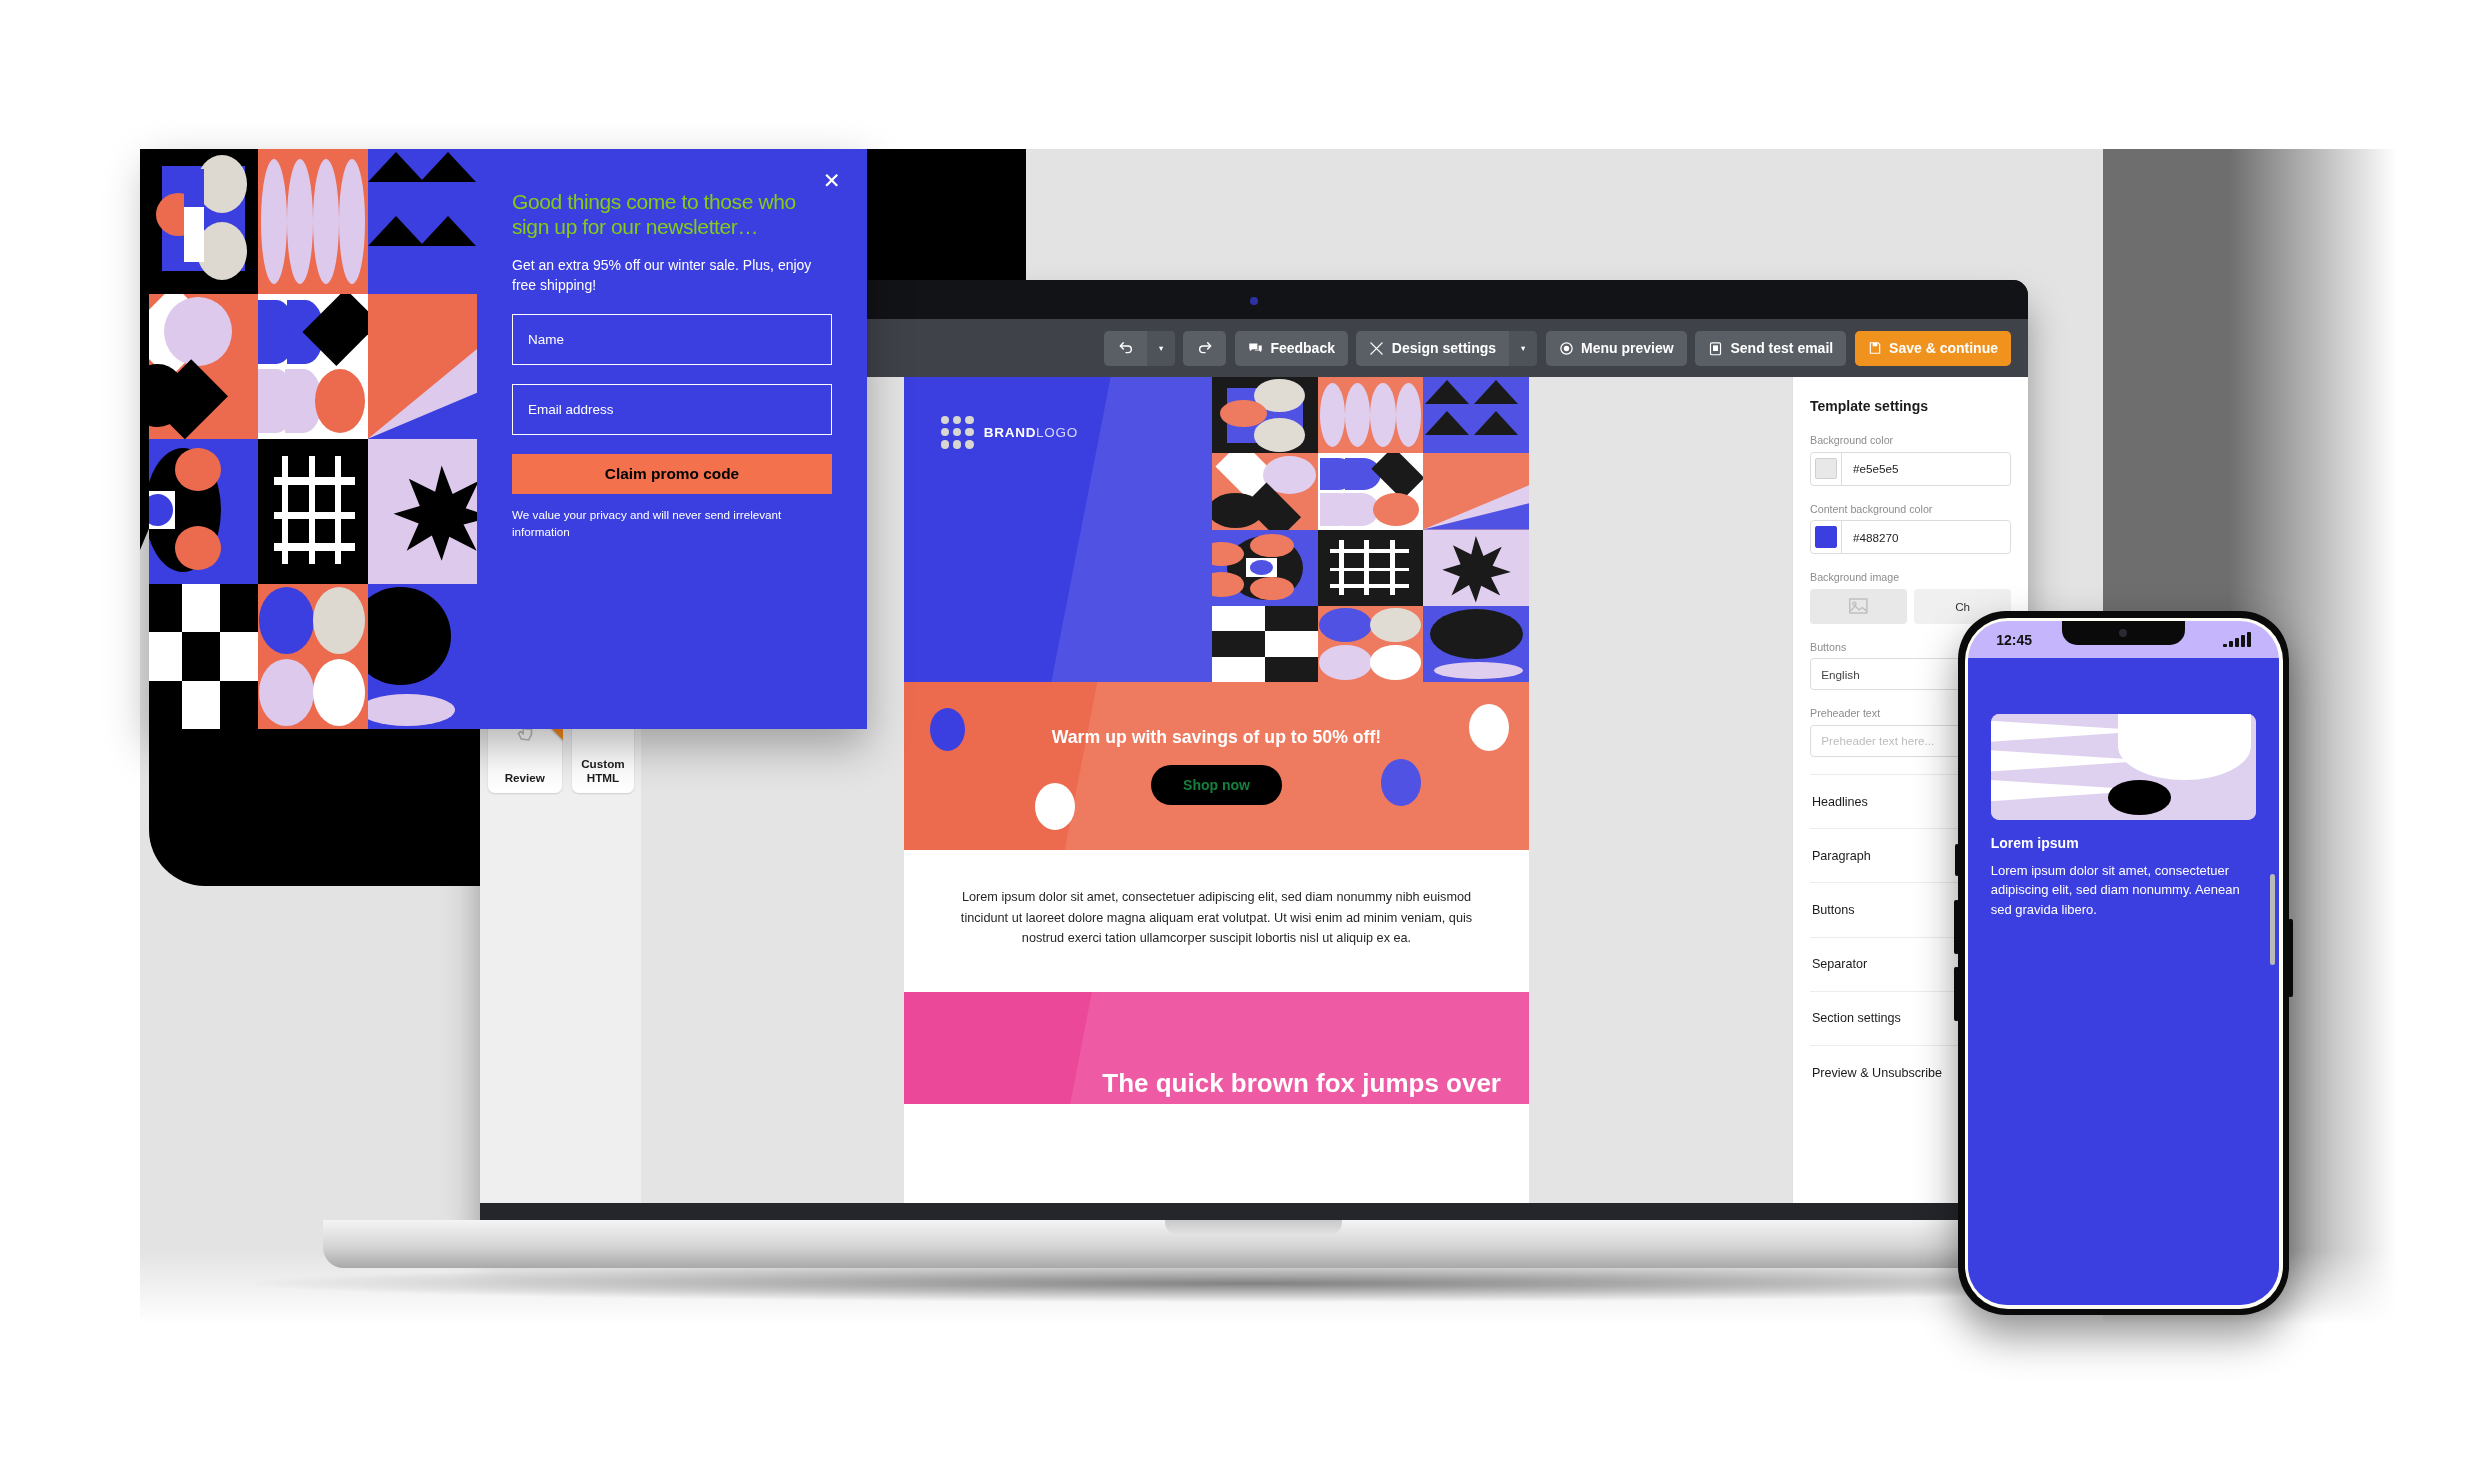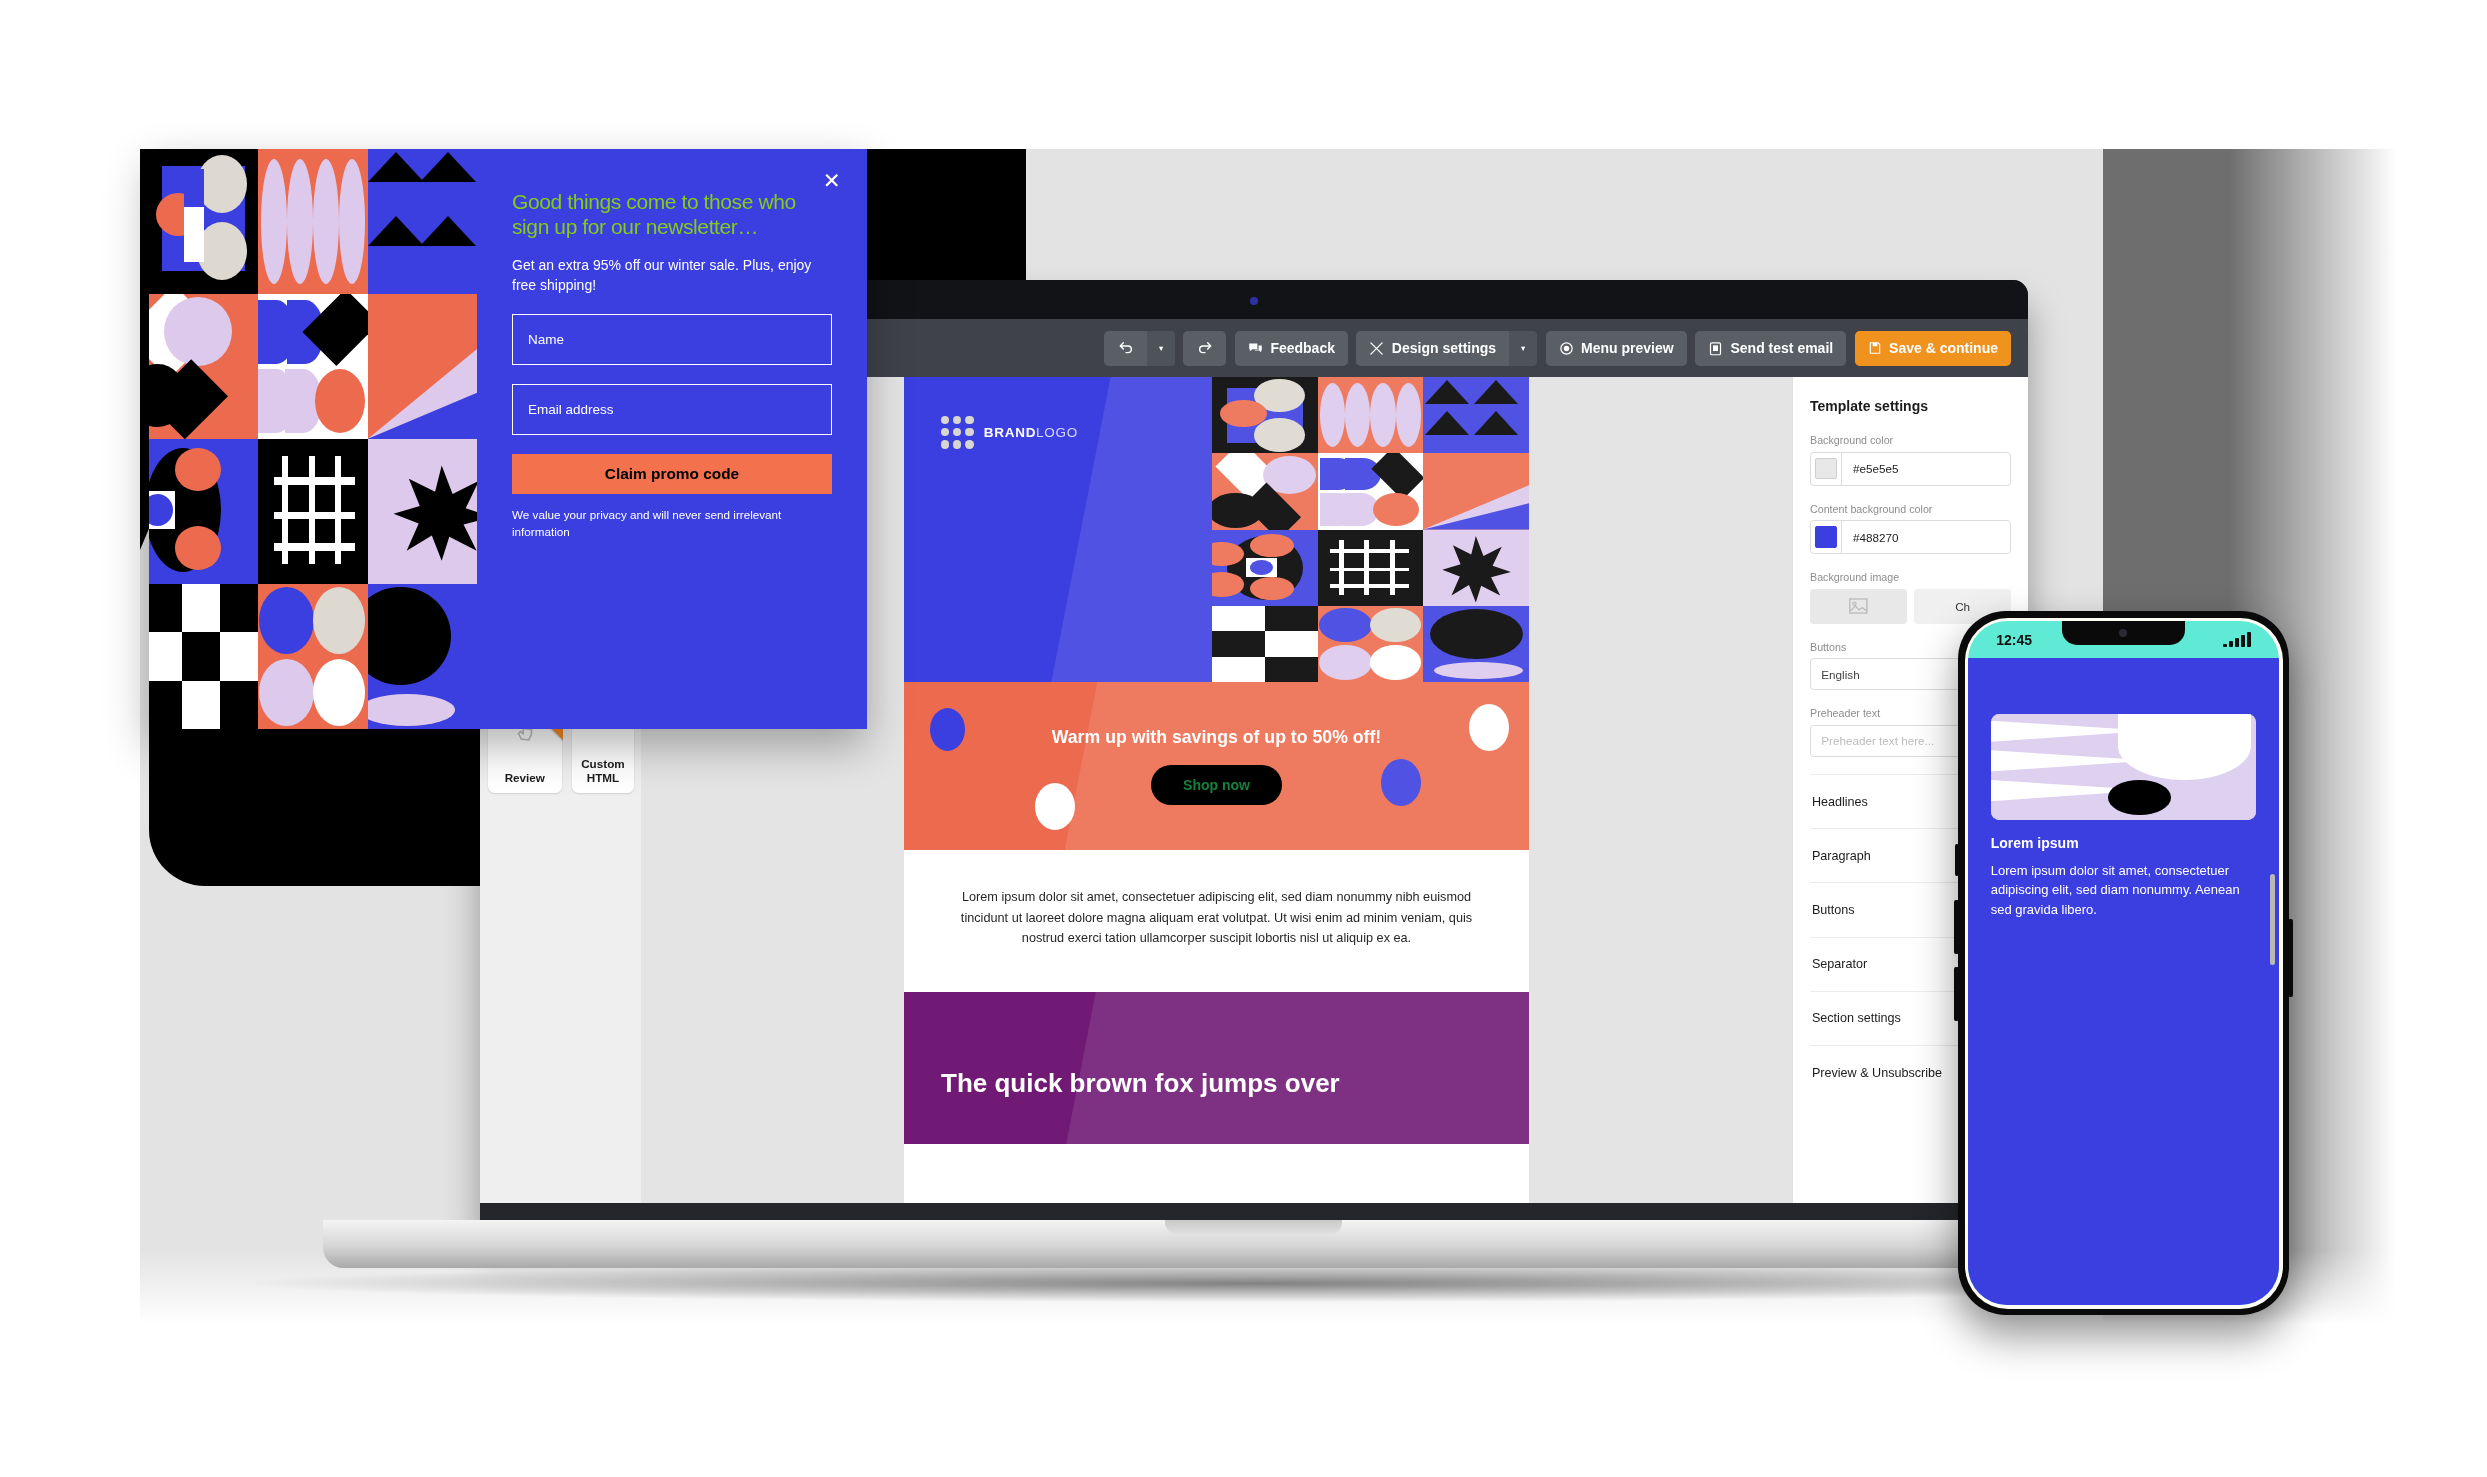--- a/index.html
+++ b/index.html
@@ -97,21 +97,21 @@
   .mosaic{position:absolute;right:0;top:0;width:317px;height:100%;
        display:grid;grid-template-columns:repeat(3,1fr);grid-template-rows:repeat(4,1fr);}
   .mc{position:relative;overflow:hidden;}
   .sale{position:relative;height:168px;background:#ec6b4f;overflow:hidden;
        display:flex;flex-direction:column;align-items:center;justify-content:center;gap:17px;}
   .sale-h{color:#fff;font-size:17.7px;font-weight:bold;z-index:2;}
   .shop-btn{z-index:2;background:#000;color:#15803d;font-size:14px;font-weight:bold;
        padding:12px 32px;border-radius:22.4px;}
   .dot{position:absolute;border-radius:50%;}
   .body-copy{padding:37px 48px 43px;color:#262626;font-size:12.7px;line-height:1.62;text-align:center;}
-  .bottom-blue{height:152px;background:#701a75;position:relative;overflow:hidden;}
+  .bottom-blue{height:112px;background:#ec4899;position:relative;overflow:hidden;text-align:right;}
   .bottom-blue h2{margin:0;position:absolute;left:37px;top:76px;width:560px;color:#fff;
        font-size:26px;font-weight:bold;line-height:1.18;}
   .sheen{position:absolute;top:0;bottom:0;width:597px;right:-149px;
        background:rgba(255,255,255,.10);transform:skewX(-11deg);pointer-events:none;}
 
   
   .settings{width:236px;background:#fff;border-left:0.9px solid #e0e0e0;box-sizing:border-box;
        padding:20.5px 17px 0;overflow:hidden;}
   .settings h3{margin:0 0 20.5px;font-size:14px;color:#1b1b1b;}
   .fld{margin-bottom:17px;}
@@ -131,21 +131,21 @@
        font-family:inherit;background:#fff;display:flex;align-items:center;}
   .txtin{color:#bdbdbd;}
   .acc{border-top:0.9px solid #ececec;padding:19.6px 1.9px;font-size:12.6px;color:#1b1b1b;white-space:nowrap;}
 
   
   .phone{position:absolute;left:1958px;top:611px;width:331px;height:704px;}
   .phone-body{position:absolute;inset:0;background:#0a0a0a;border-radius:48px;
        box-shadow:0 20.5px 41px rgba(0,0,0,.42);}
   .phone-rim{position:absolute;left:6.5px;top:6.5px;right:6.5px;bottom:6.5px;background:#fdfdf4;border-radius:43px;}
   .phone-screen{position:absolute;left:10.3px;top:10.3px;right:10.3px;bottom:10.3px;
-       background:#5eead4;border-radius:39px;overflow:hidden;}
+       background:#c4b5fd;border-radius:39px;overflow:hidden;}
   .phone-status{height:37px;display:flex;align-items:center;justify-content:space-between;
        padding:0 28px;font-size:14px;font-weight:bold;color:#111;box-sizing:border-box;}
   .bars{display:flex;align-items:flex-end;gap:2.3px;}
   .bars i{width:3.7px;background:#111;display:block;border-radius:0.9px;}
   .notch{position:absolute;left:50%;top:0;width:123px;height:24px;margin-left:-62px;
        background:#0a0a0a;border-radius:0 0 15px 15px;z-index:3;}
   .notch em{position:absolute;left:50%;top:7.5px;width:8.4px;height:8.4px;margin-left:-4.2px;
        background:#2a2a32;border-radius:50%;}
   .phone-content{position:absolute;left:0;top:37px;right:0;bottom:0;background:#3b3fe0;
        padding:26px 22.4px 0;box-sizing:border-box;}

